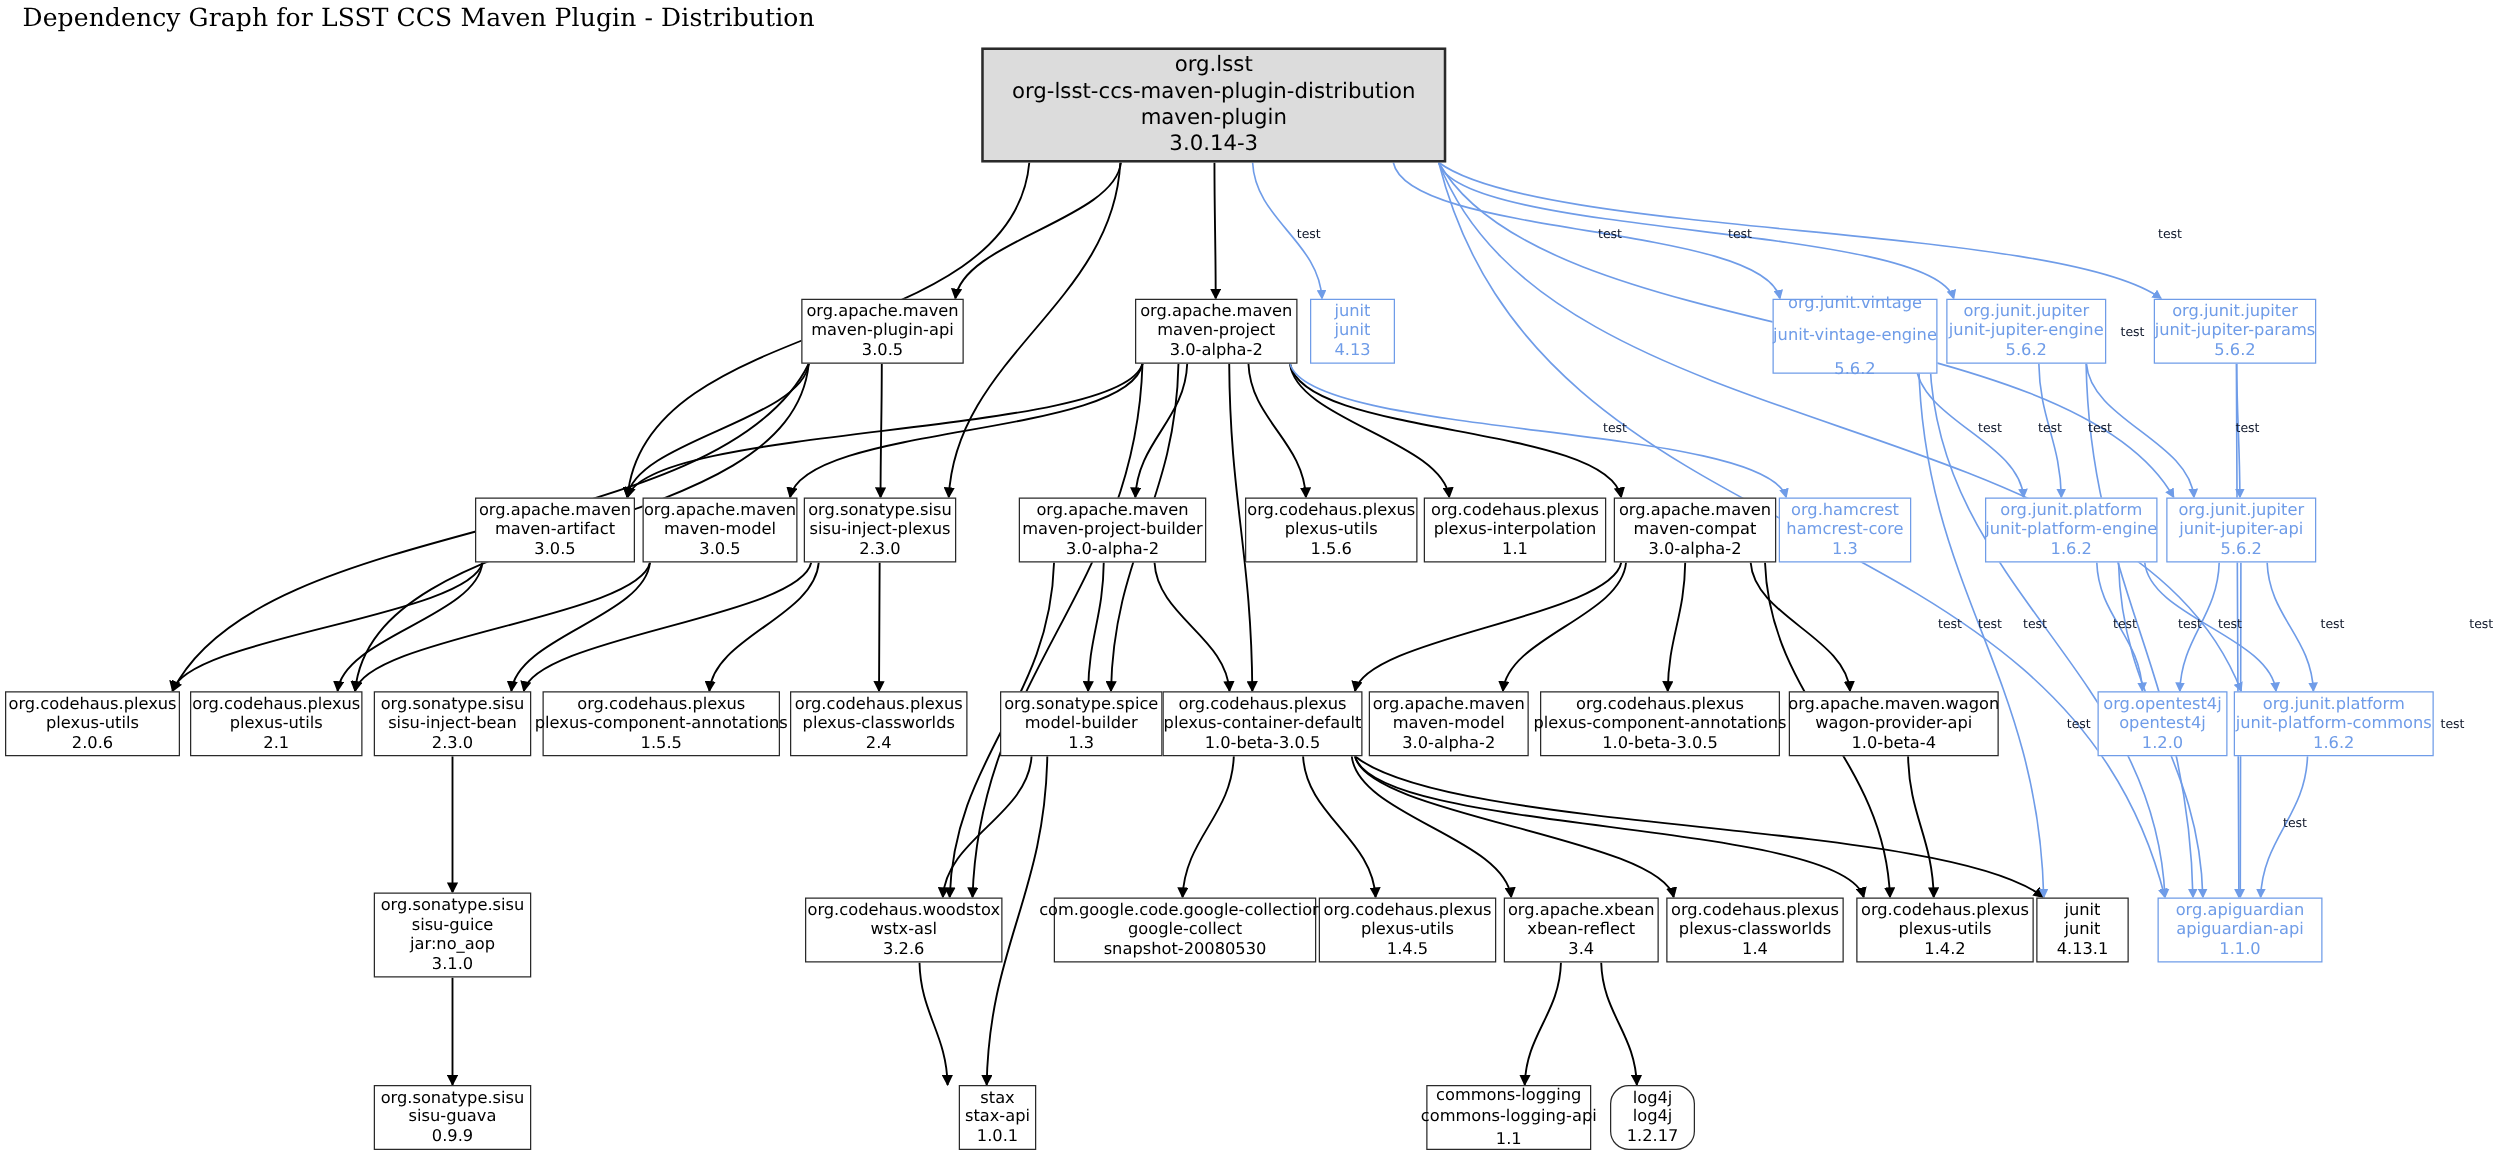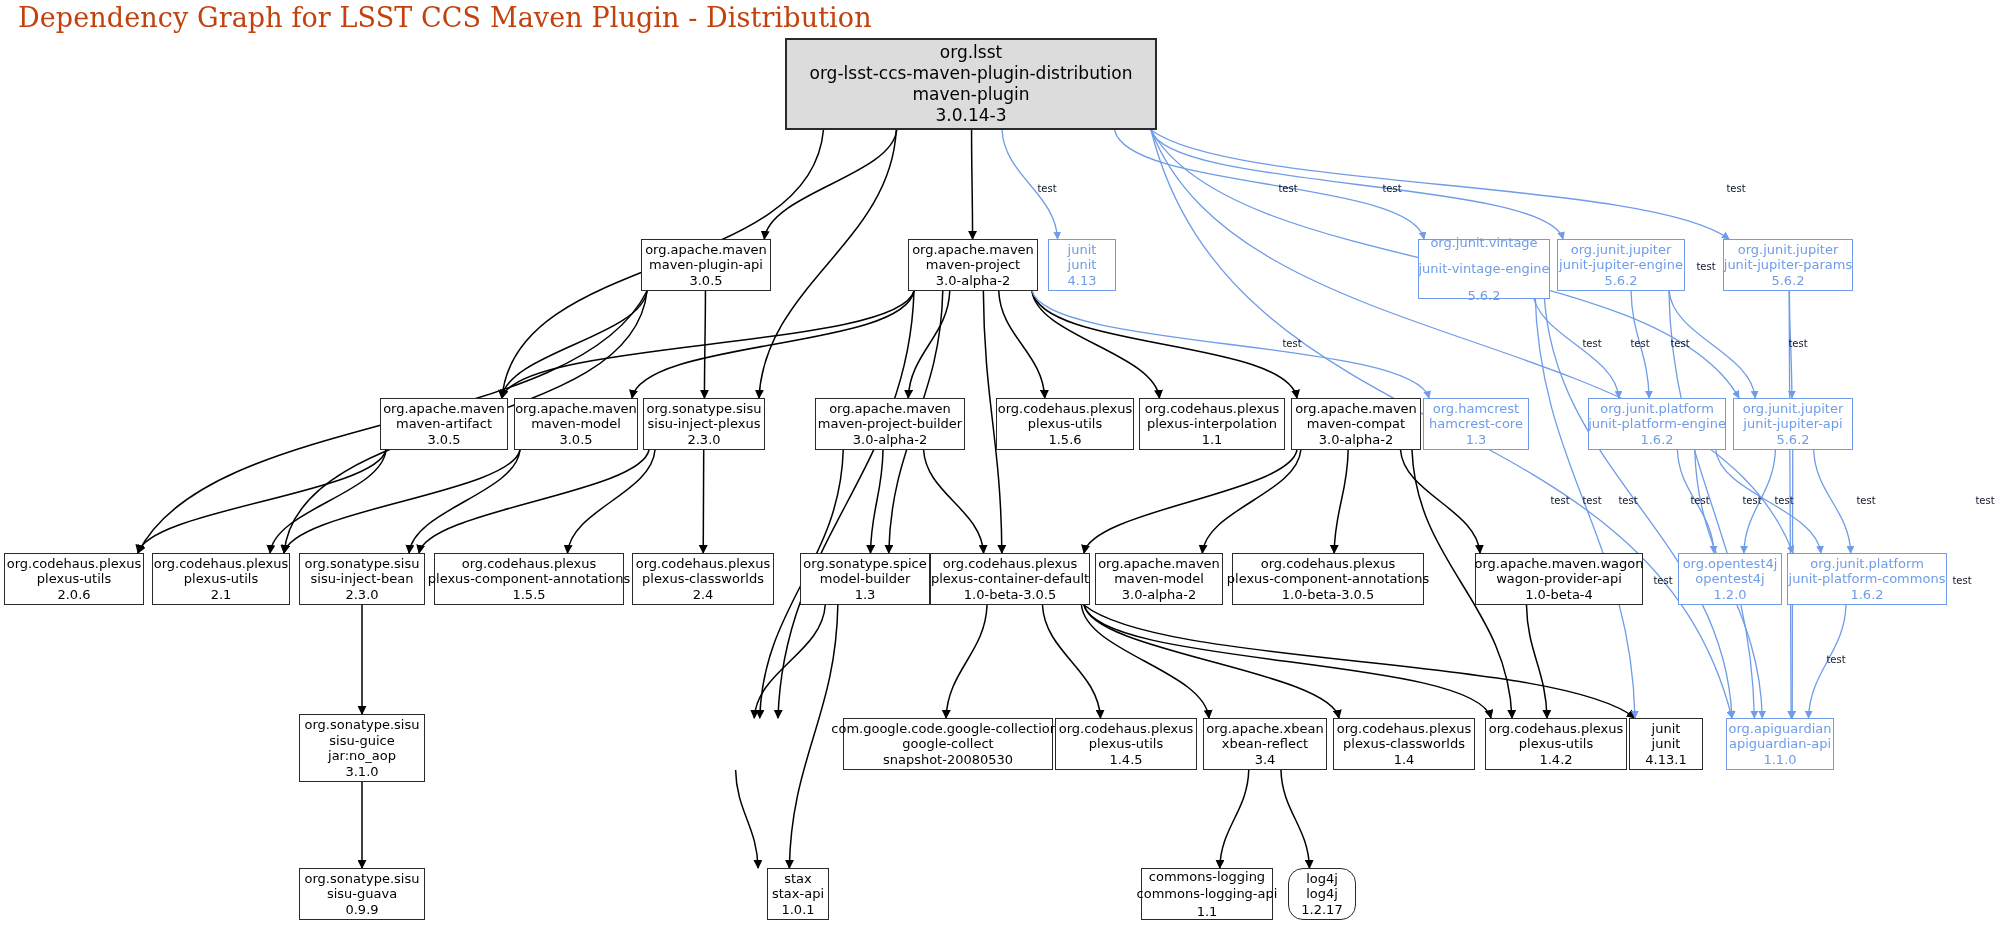--- a/index.html
+++ b/index.html
@@ -13,22 +13,22 @@
     height: 925px;
     background: #ffffff;
     overflow: hidden;
     font-family: "DejaVu Sans", sans-serif;
   }
   #graph-title {
     position: absolute;
     left: 18px;
     top: 2px;
     font-family: "DejaVu Serif", serif;
-    font-size: 27px;
-    color: #c2410c;
+    font-size: 20px;
+    color: #000000;
     white-space: nowrap;
     letter-spacing: 0.1px;
   }
   #edge-layer {
     position: absolute;
     left: 0;
     top: 0;
     width: 2012px;
     height: 925px;
     pointer-events: none;
@@ -287,41 +287,46 @@
       <div class="node" style="left: 1095px; top: 553px; width: 128px; height: 52px;">
         <span class="nline">org.apache.maven</span>
         <span class="nline">maven-model</span>
         <span class="nline">3.0-alpha-2</span>
       </div>
       <div class="node" style="left: 1232px; top: 553px; width: 192px; height: 52px;">
         <span class="nline">org.codehaus.plexus</span>
         <span class="nline">plexus-component-annotations</span>
         <span class="nline">1.0-beta-3.0.5</span>
       </div>
-      <div class="node" style="left: 1431px; top: 553px; width: 168px; height: 52px; margin-left: 44px;">
+      <div class="node" style="left: 1431px; top: 553px; width: 168px; height: 52px;">
         <span class="nline">org.apache.maven.wagon</span>
         <span class="nline">wagon-provider-api</span>
         <span class="nline">1.0-beta-4</span>
       </div>
       <div class="node test-scope" style="left: 1678px; top: 553px; width: 104px; height: 52px;">
         <span class="nline">org.opentest4j</span>
         <span class="nline">opentest4j</span>
         <span class="nline">1.2.0</span>
       </div>
       <div class="node test-scope" style="left: 1787px; top: 553px; width: 160px; height: 52px;">
         <span class="nline">org.junit.platform</span>
         <span class="nline">junit-platform-commons</span>
         <span class="nline">1.6.2</span>
       </div>
       <div class="node" style="left: 299px; top: 714px; width: 126px; height: 68px;">
         <span class="nline">org.sonatype.sisu</span>
         <span class="nline">sisu-guice</span>
         <span class="nline">jar:no_aop</span>
         <span class="nline">3.1.0</span>
       </div>
+      <div class="node" style="left: 644px; top: 718px; width: 158px; height: 52px;">
+        <span class="nline">org.codehaus.woodstox</span>
+        <span class="nline">wstx-asl</span>
+        <span class="nline">3.2.6</span>
+      </div>
       <div class="node" style="left: 823px; top: 718px; width: 210px; height: 52px; margin-left: 20px;">
         <span class="nline">com.google.code.google-collections</span>
         <span class="nline">google-collect</span>
         <span class="nline">snapshot-20080530</span>
       </div>
       <div class="node" style="left: 1055px; top: 718px; width: 142px; height: 52px;">
         <span class="nline">org.codehaus.plexus</span>
         <span class="nline">plexus-utils</span>
         <span class="nline">1.4.5</span>
       </div>
@@ -338,21 +343,21 @@
       <div class="node" style="left: 1485px; top: 718px; width: 142px; height: 52px;">
         <span class="nline">org.codehaus.plexus</span>
         <span class="nline">plexus-utils</span>
         <span class="nline">1.4.2</span>
       </div>
       <div class="node" style="left: 1629px; top: 718px; width: 74px; height: 52px;">
         <span class="nline">junit</span>
         <span class="nline">junit</span>
         <span class="nline">4.13.1</span>
       </div>
-      <div class="node test-scope" style="left: 1726px; top: 718px; width: 108px; height: 52px;">
+      <div class="node test-scope" style="left: 1726px; top: 718px; width: 132px; height: 52px;">
         <span class="nline">org.apiguardian</span>
         <span class="nline">apiguardian-api</span>
         <span class="nline">1.1.0</span>
       </div>
       <div class="node" style="left: 299px; top: 868px; width: 126px; height: 52px;">
         <span class="nline">org.sonatype.sisu</span>
         <span class="nline">sisu-guava</span>
         <span class="nline">0.9.9</span>
       </div>
       <div class="node" style="left: 767px; top: 868px; width: 62px; height: 52px;">

